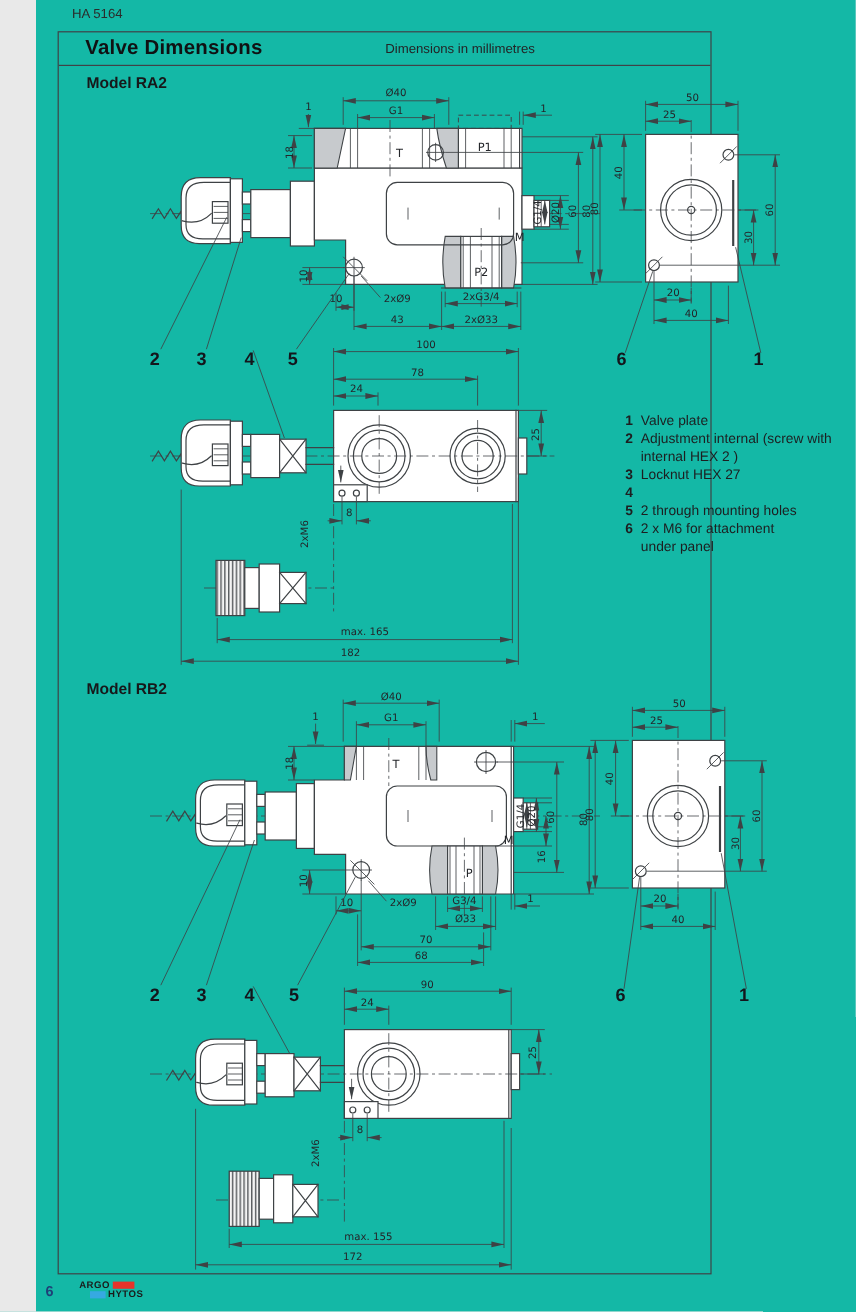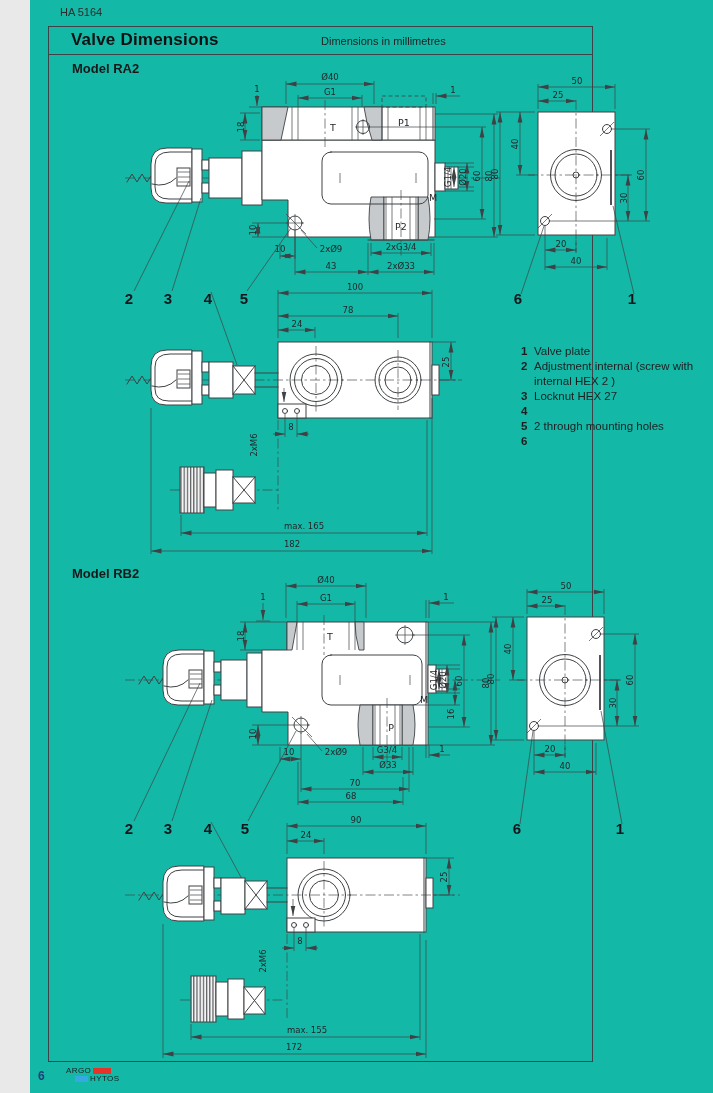--- a/index.html
+++ b/index.html
@@ -13,21 +13,21 @@
   .model-label{position:absolute;left:42px;font-size:13px;font-weight:bold;color:#17181a;text-align:right;}
   .legend{position:absolute;left:491px;top:344px;width:202px;font-size:11.5px;line-height:15px;color:#1d1e20;}
   .legend .li{display:flex;}
   .legend .n{font-weight:bold;width:13px;flex:none;}
   .legend .lt div{white-space:nowrap;}
   .footer-num{position:absolute;left:8px;top:1069px;font-size:12px;font-weight:600;}
   .logo{position:absolute;left:36px;top:1067px;font-size:0;}
   .logo .row{height:7px;line-height:7px;font-size:0;white-space:nowrap;}
   .logo .row+.row{margin-top:1px;}
   .logo .txt{display:inline-block;vertical-align:top;font-family:"Liberation Sans",sans-serif;
-             font-size:8px;font-weight:normal;letter-spacing:.4px;color:#1b1b1b;line-height:7px;text-align:center;}
+             font-size:8px;font-weight:bold;letter-spacing:.4px;color:#1b1b1b;line-height:7px;text-align:center;}
   .logo .blk{display:inline-block;vertical-align:top;height:6px;margin-top:.5px;}
   .edge{position:absolute;left:710px;top:0;width:1px;height:1093px;background:#c9c9c9;}
   svg{position:absolute;}
   svg .s{stroke:#3e4245;stroke-width:1;fill:none;stroke-linecap:square;}
   svg .sf{stroke:#3e4245;stroke-width:1;fill:#ffffff;}
   svg .gy{stroke:#3e4245;stroke-width:.9;fill:#c7cacd;}
   svg .d{stroke:#3e4245;stroke-width:.7;fill:none;}
   svg .cl{stroke:#3e4245;stroke-width:.65;fill:none;stroke-dasharray:10 3 2.5 3;}
   svg .hd{stroke:#3e4245;stroke-width:.8;fill:none;stroke-dasharray:4 2.5;}
   svg .th{stroke:#3e4245;stroke-width:.7;fill:none;}
@@ -351,20 +351,24 @@
       <span class="n">4</span>
     </div>
     <div class="li">
       <span class="n">5</span>
       <div class="lt">
           <div>2 through mounting holes</div>
         </div>
     </div>
     <div class="li">
       <span class="n">6</span>
+      <div class="lt">
+        <div>2 x M6 for attachment</div>
+        <div>under panel</div>
+      </div>
     </div>
   </div>
 
   <svg style="left:20px;top:560px;" width="675" height="502" viewBox="20 560 675 502">
 
     <g>
       <path class="cl" d="M95,680 H470"></path>
       <path class="s" d="M109,684 l5,-8 5,8 5,-8 5,8 4,-6"></path>
       <g>
         <path class="sf" d="M174,650 H149 Q133,650 133,666 V690 Q133,705 148,705 H174 Z"></path>

